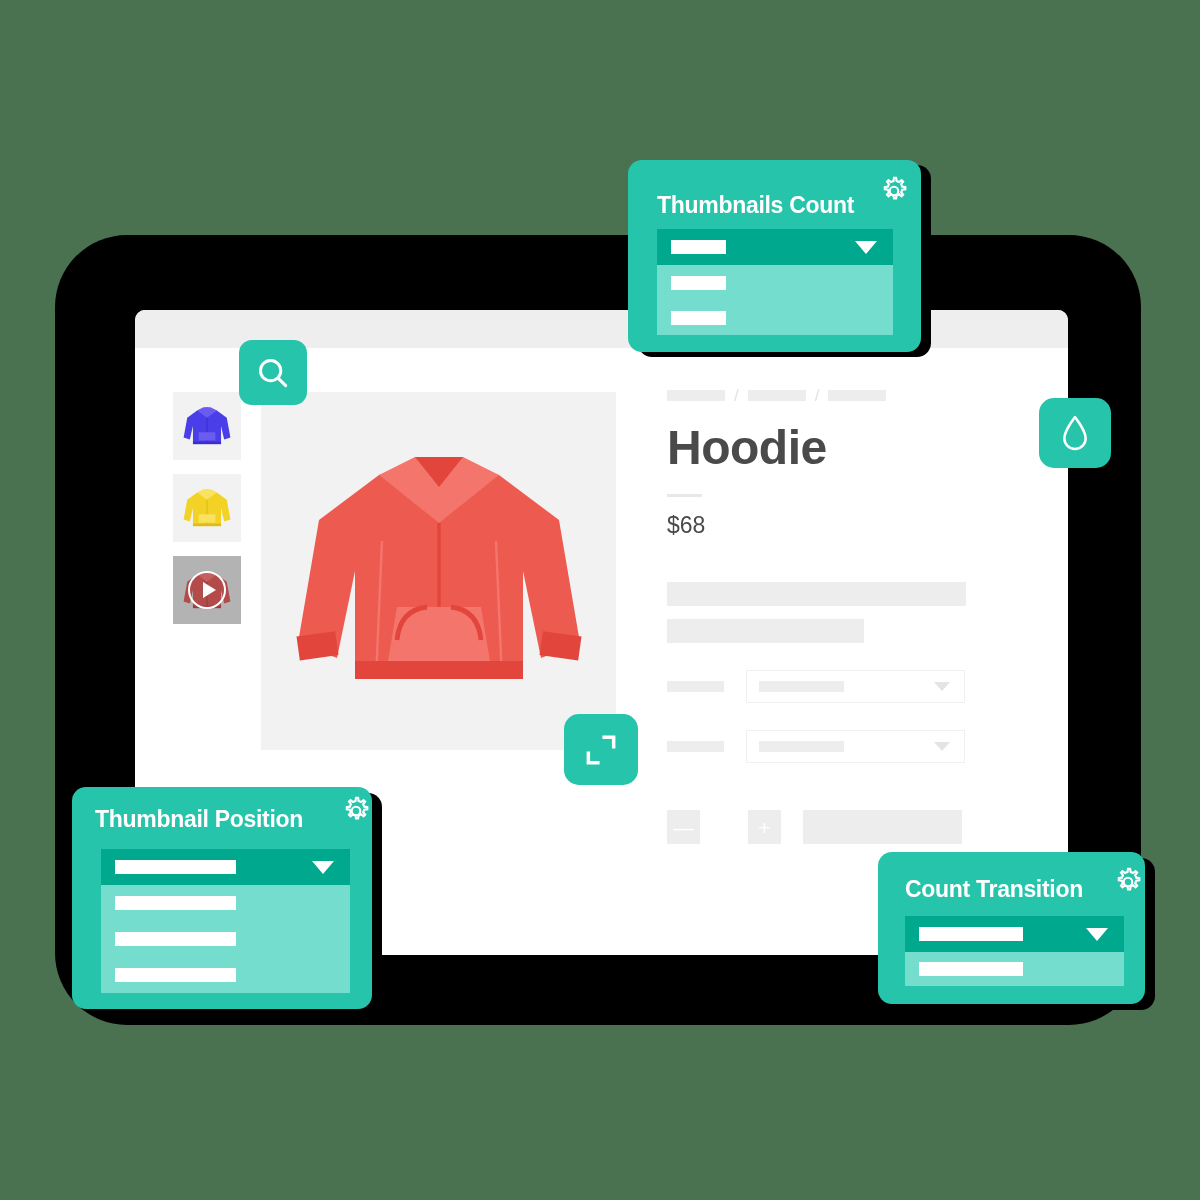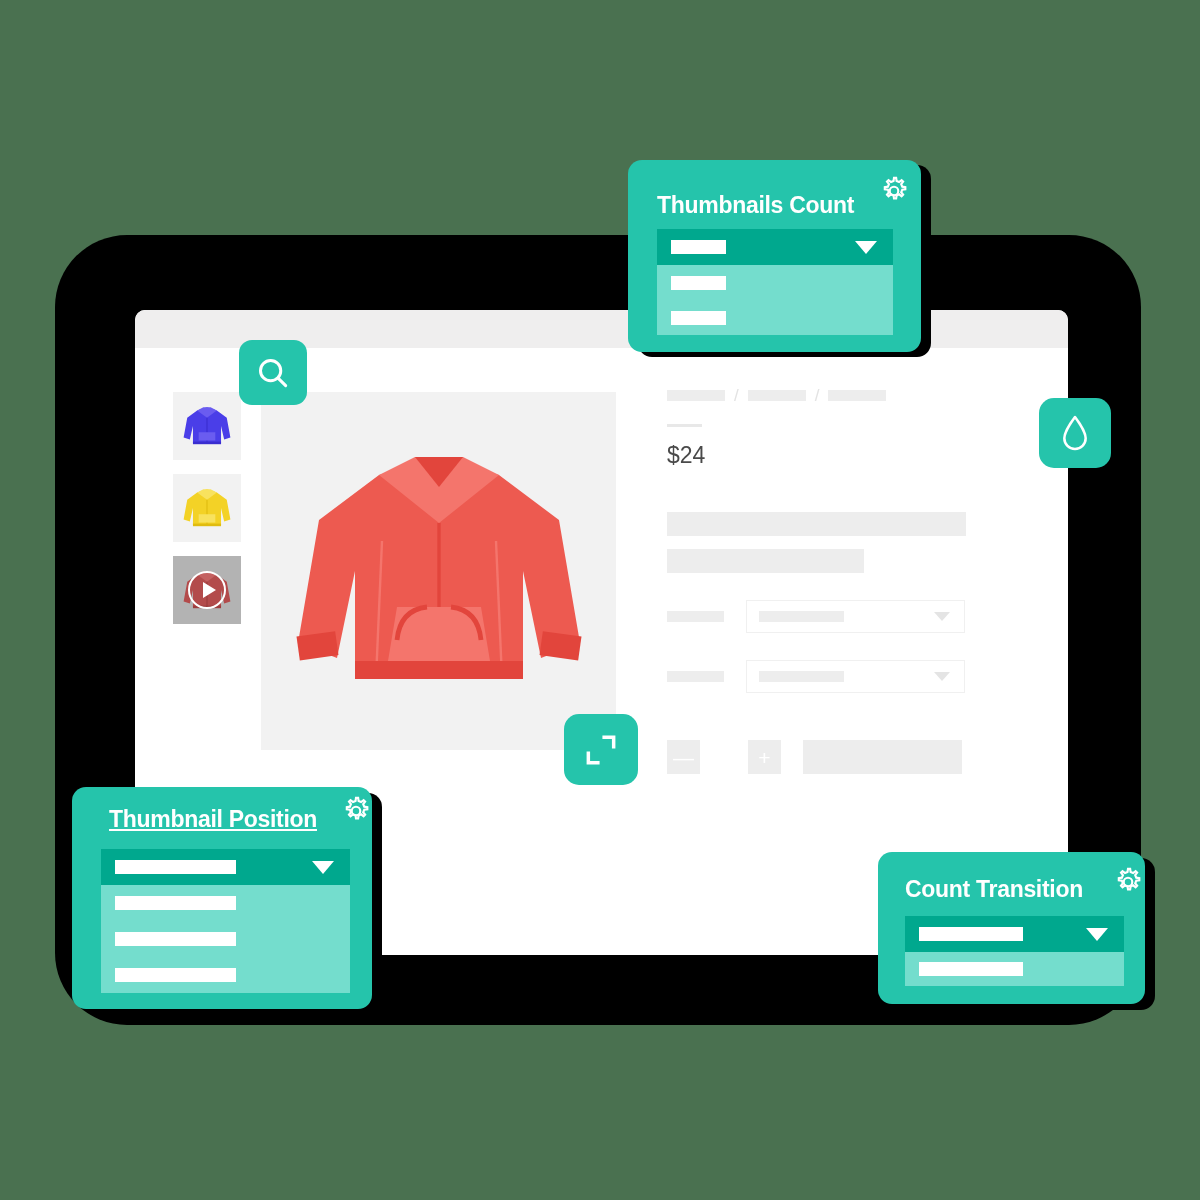--- a/index.html
+++ b/index.html
@@ -186,21 +186,21 @@
   #card1 .card-title  { left: 657px; top: 192px; }
   #card1 .gear        { left: 878px; top: 175px; }
   #card1 .dd          { left: 657px; top: 229px; width: 236px; }
   #card1 .dd-bar      { width: 55px; }
   #card1 .dd-item     { height: 35px; }
   #card1 .dd-item-bar { width: 55px; }
 
   
   #card2 .card-shadow { left: 82px; top: 793px; width: 300px; height: 222px; }
   #card2 .card-body   { left: 72px; top: 787px; width: 300px; height: 222px; }
-  #card2 .card-title  { left: 109px; top: 806px; text-decoration: underline; }
+  #card2 .card-title  { left: 95px; top: 806px; }
   #card2 .gear        { left: 340px; top: 795px; }
   #card2 .dd          { left: 101px; top: 849px; width: 249px; }
   #card2 .dd-bar      { width: 121px; }
   #card2 .dd-item     { height: 36px; }
   #card2 .dd-item-bar { width: 121px; }
 
   
   #card3 .card-shadow { left: 888px; top: 858px; width: 267px; height: 152px; }
   #card3 .card-body   { left: 878px; top: 852px; width: 267px; height: 152px; }
   #card3 .card-title  { left: 905px; top: 876px; }
@@ -276,22 +276,23 @@
     <div class="detail">
 
       <div class="breadcrumb">
         <div class="crumb c1"></div>
         <span class="slash">/</span>
         <div class="crumb c2"></div>
         <span class="slash">/</span>
         <div class="crumb c3"></div>
       </div>
 
+      <div class="title">Hoodie</div>
       <div class="title-rule"></div>
-      <div class="price">$24</div>
+      <div class="price">$68</div>
 
       <div class="desc-row desc-1"></div>
       <div class="desc-row desc-2"></div>
 
       <div class="field-row">
         <div class="field-label"></div>
         <div class="select">
           <div class="select-val"></div>
           <div class="caret"></div>
         </div>

